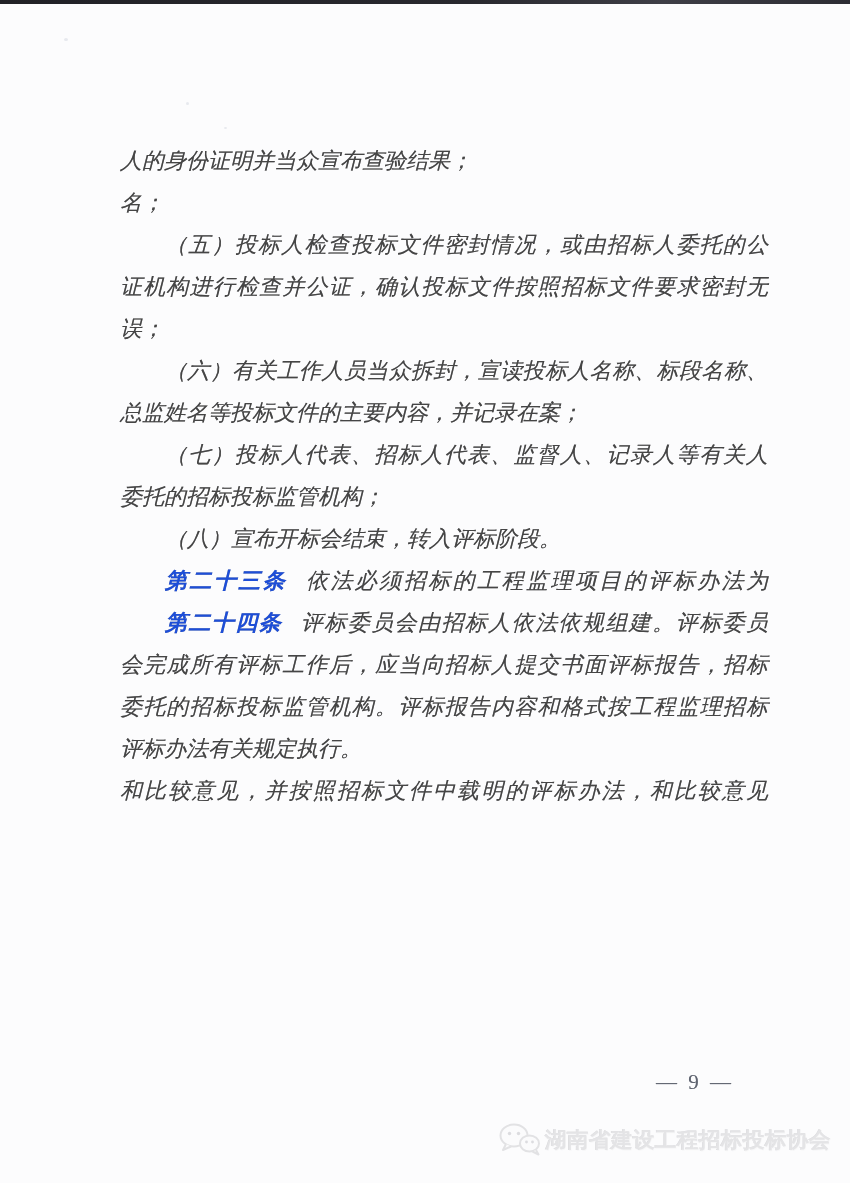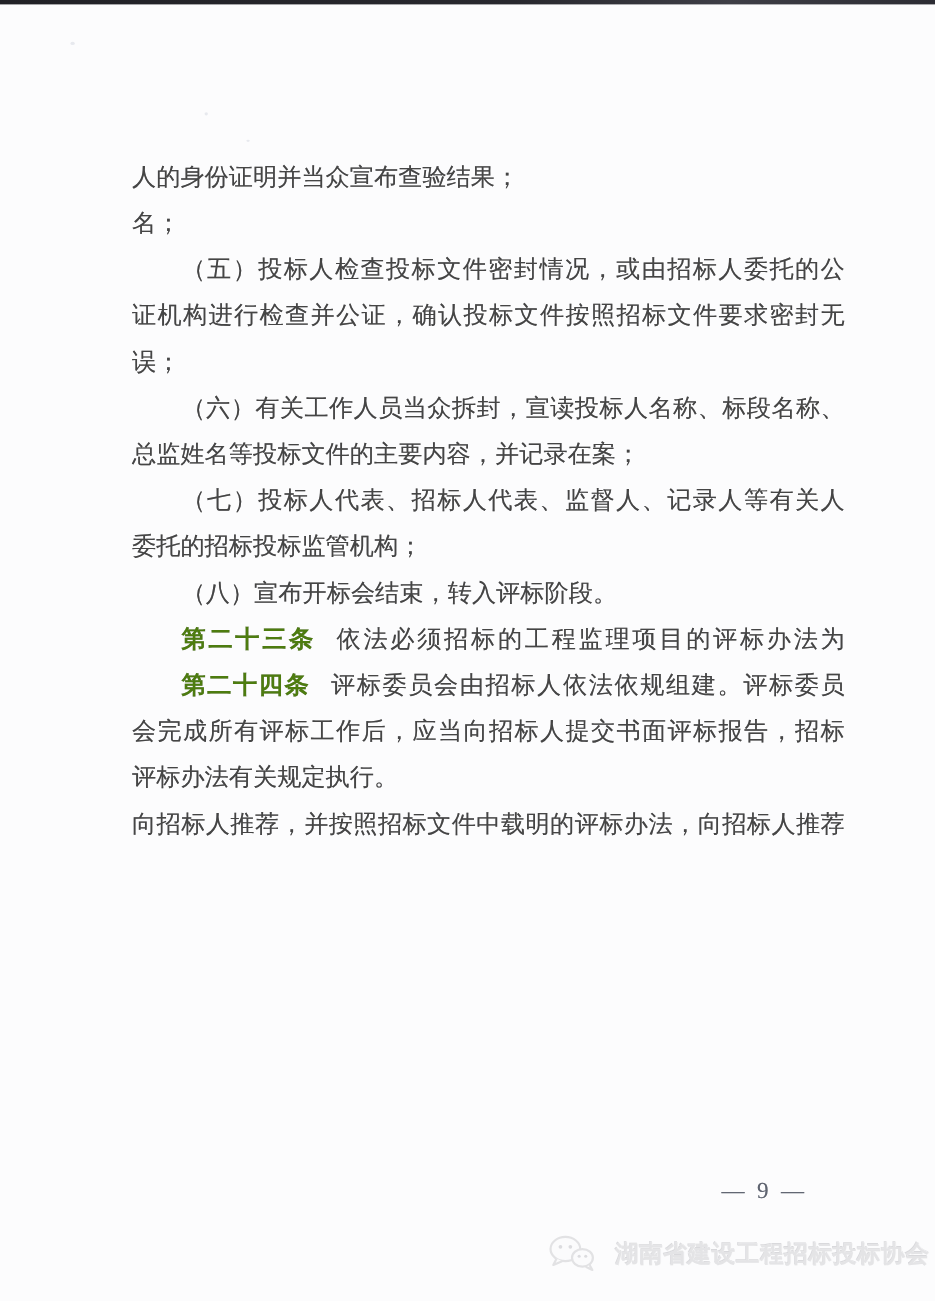--- a/index.html
+++ b/index.html
@@ -29,48 +29,49 @@
     width: 648px;
     color: #454545;
     font-size: 22px;
     text-shadow: 0 0 0.6px rgba(80,80,85,0.55);
   }
   .ln {
     height: 42px;
     line-height: 42px;
     white-space: pre;
     text-align: left;
+    font-style: italic;
   }
   .ln.fill {
     white-space: normal;
     text-align: justify;
     text-align-last: justify;
   }
   .ln.indent { padding-left: 45px; }
   .term {
     font-weight: 700;
-    color: #4d7c0f;
+    color: #1d4ed8;
     margin-right: 0.85em;
   }
   .page-number {
     position: absolute;
     top: 1070px;
     right: 116px;
     font-size: 21px;
     color: #5f6470;
     letter-spacing: 3px;
     text-shadow: 0 0 0.5px rgba(95,100,112,0.5);
   }
   .watermark {
     position: absolute;
     left: 498px;
     top: 1122px;
     display: flex;
     align-items: center;
-    gap: 17px;
+    gap: 3px;
     font-family: "Liberation Sans", "DejaVu Sans", sans-serif;
   }
   .watermark-text {
     font-size: 21.5px;
     font-weight: 600;
     letter-spacing: 0.5px;
     color: #e4e4e6;
     text-shadow: 0.6px 0.6px 0 #f7f7f8, -0.4px -0.4px 0 #d9d9dc;
     white-space: nowrap;
   }
@@ -99,22 +100,23 @@
     <div class="ln fill">证机构进行检查并公证，确认投标文件按照招标文件要求密封无</div>
     <div class="ln">误；</div>
     <div class="ln indent fill">（六）有关工作人员当众拆封，宣读投标人名称、标段名称、</div>
     <div class="ln">总监姓名等投标文件的主要内容，并记录在案；</div>
     <div class="ln indent fill">（七）投标人代表、招标人代表、监督人、记录人等有关人</div>
     <div class="ln">委托的招标投标监管机构；</div>
     <div class="ln indent">（八）宣布开标会结束，转入评标阶段。</div>
     <div class="ln indent fill"><span class="term">第二十三条</span><span>依法必须招标的工程监理项目的评标办法为</span></div>
     <div class="ln indent fill"><span class="term">第二十四条</span><span>评标委员会由招标人依法依规组建。评标委员</span></div>
     <div class="ln fill">会完成所有评标工作后，应当向招标人提交书面评标报告，招标</div>
+    <div class="ln fill">委托的招标投标监管机构。评标报告内容和格式按工程监理招标</div>
     <div class="ln">评标办法有关规定执行。</div>
-    <div class="ln fill">向招标人推荐，并按照招标文件中载明的评标办法，向招标人推荐</div>
+    <div class="ln fill">和比较意见，并按照招标文件中载明的评标办法，和比较意见</div>
   </div>
 
   <div class="page-number">— 9 —</div>
 
   <div class="watermark">
     <span class="wechat-icon">
       <svg width="44" height="34" viewBox="0 0 44 34" fill="none" xmlns="http://www.w3.org/2000/svg">
         <ellipse cx="16" cy="13.5" rx="13.5" ry="11" stroke="#e2e2e4" stroke-width="2" fill="#fbfbfc"></ellipse>
         <path d="M8 22 L5 28 L13 24.5" stroke="#e2e2e4" stroke-width="2" fill="#fbfbfc" stroke-linejoin="round"></path>
         <ellipse cx="31.5" cy="21.5" rx="9.5" ry="8" stroke="#e2e2e4" stroke-width="2" fill="#fbfbfc"></ellipse>

